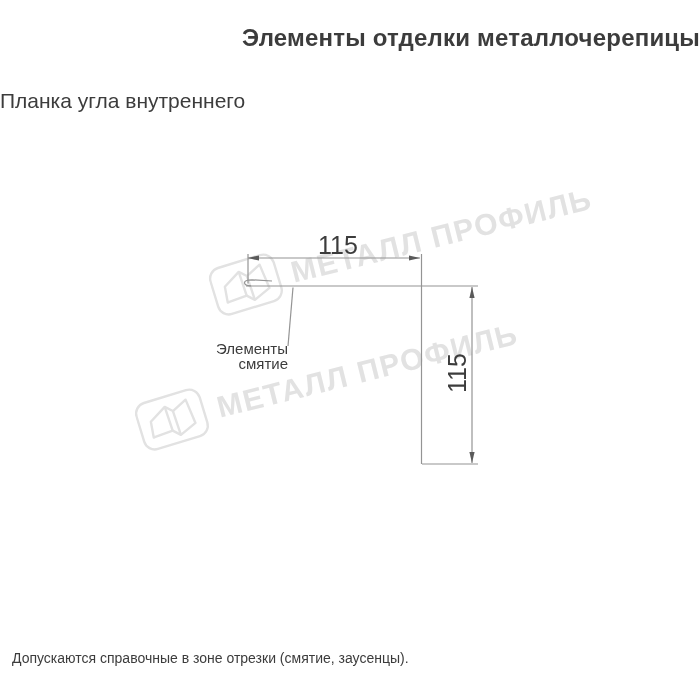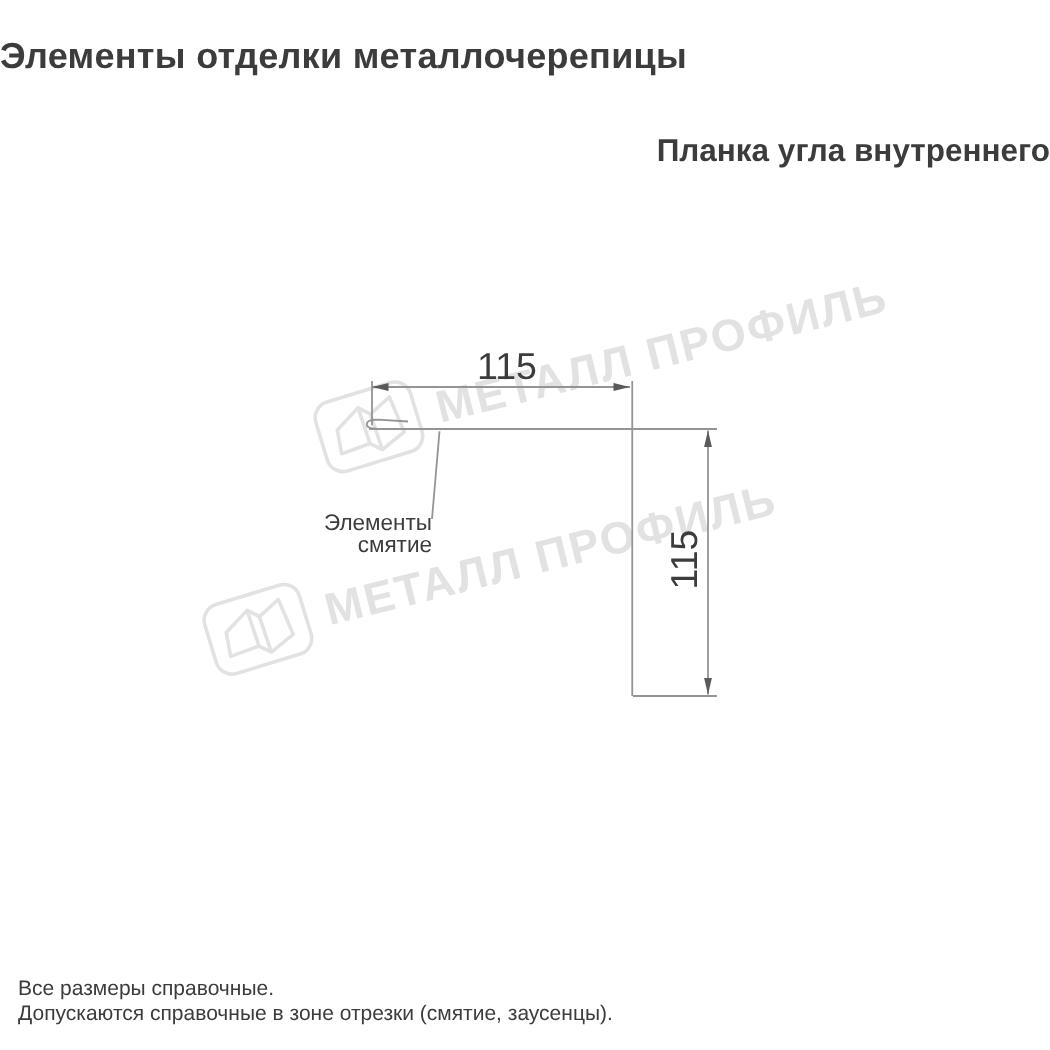--- a/index.html
+++ b/index.html
@@ -15,30 +15,29 @@
     font-family:"Liberation Sans", sans-serif;
     color:var(--text);
     position:relative;
     overflow:hidden;
   }
   .abs{position:absolute;}
 
   
   .page-title{
     left:0; right:0; top:24px;
-    text-align:left;
+    text-align:right;
     font-size:24px; font-weight:bold;
     letter-spacing:0.2px;
   }
   .product-name{
     left:0; right:0; top:85px;
-    text-align:right;
-    font-size:21px; font-weight:bold;
+    text-align:left;
+    font-size:21px; font-weight:normal;
     line-height:31px;
-    padding-left:28px;
   }
 
   
   .watermark{
     display:flex; align-items:center; gap:10px;
     height:56px;
     transform:rotate(-14deg);
     transform-origin:left center;
     color:var(--watermark);
     white-space:nowrap;
@@ -140,15 +139,14 @@
 
 <div class="abs dim-label dim-top">115</div>
 <div class="abs dim-label dim-right">115</div>
 
 <div class="abs face-label">
   <div>Элементы</div>
   <div>смятие</div>
 </div>
 
 <div class="abs footer-notes">
-  <div>Все размеры справочные.</div>
   <div>Допускаются справочные в зоне отрезки (смятие, заусенцы).</div>
 </div>
 
 </body></html>

